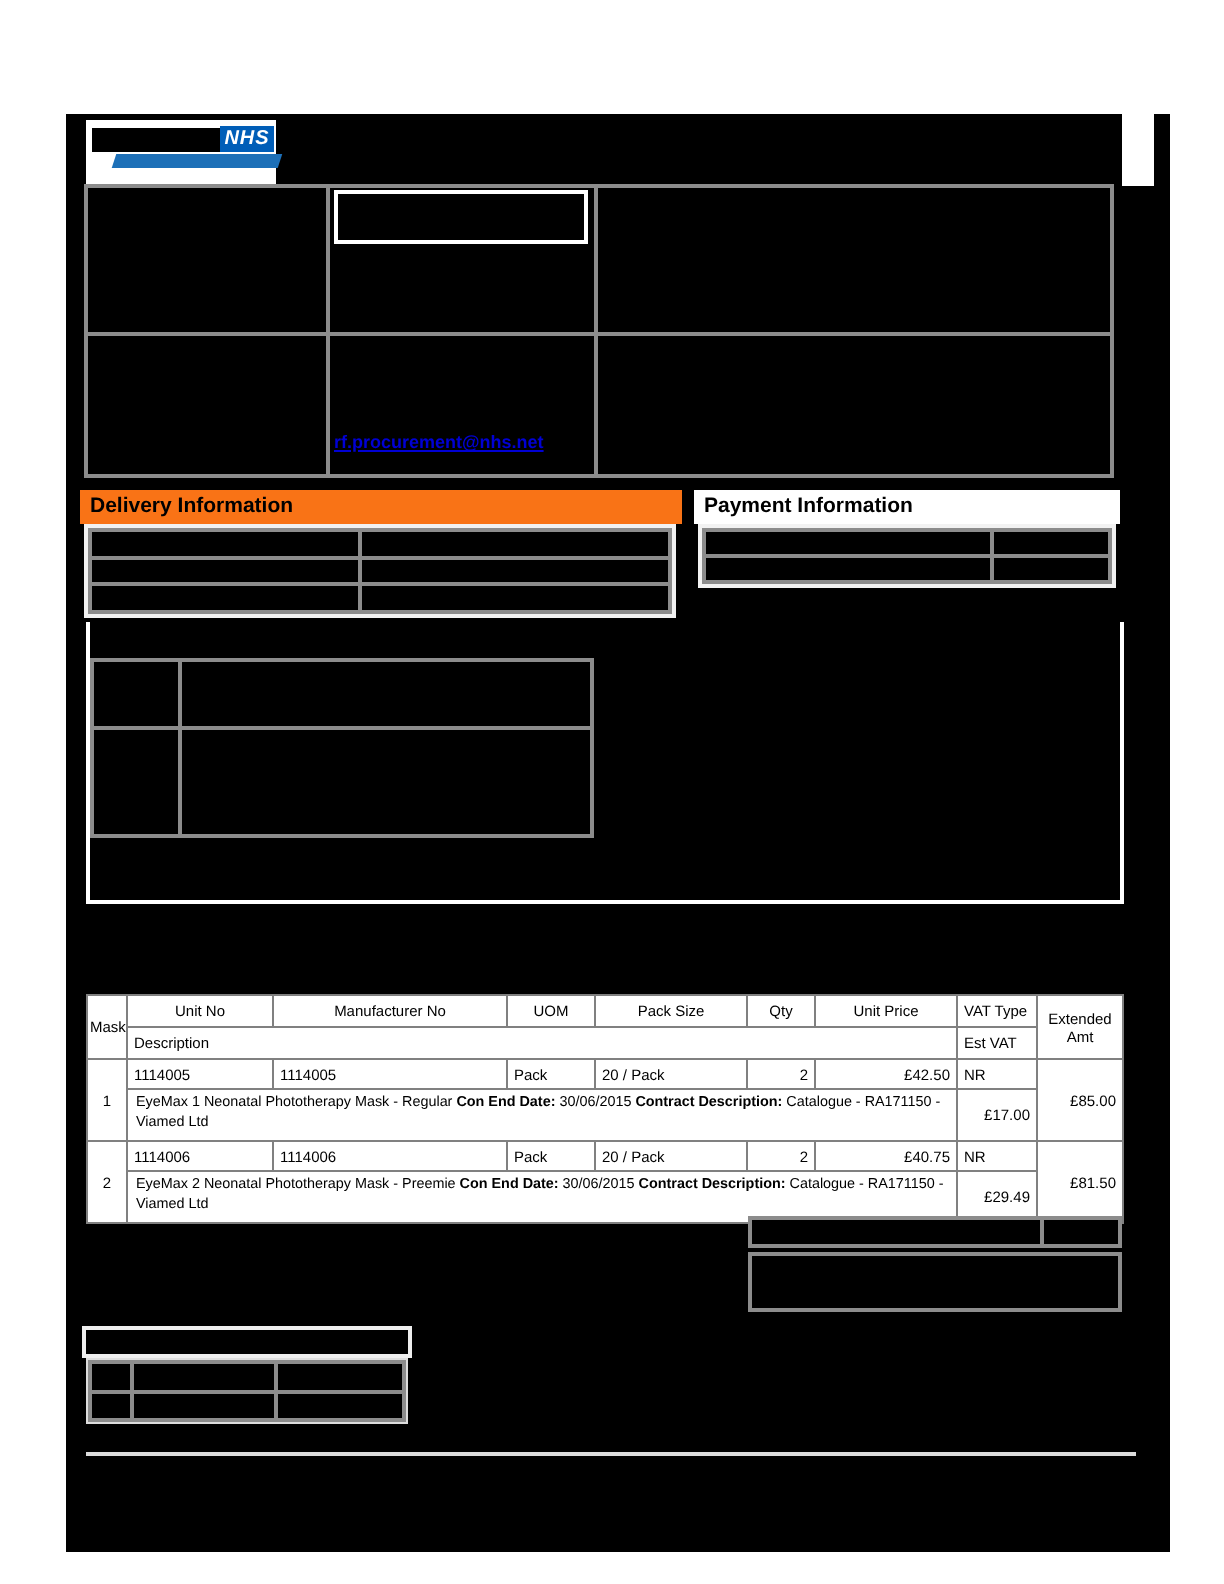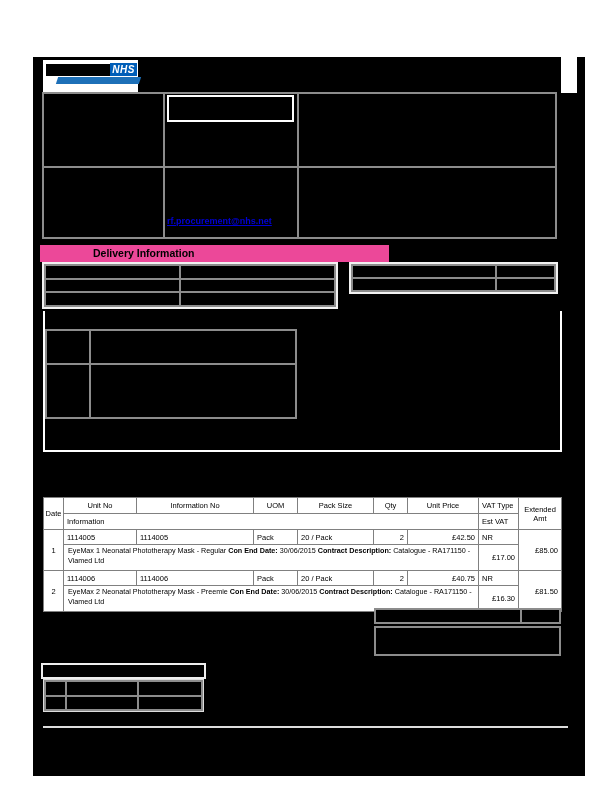--- a/index.html
+++ b/index.html
@@ -22,21 +22,21 @@
 
   
   .gtable{display:grid;background:#8c8c8c;gap:2px;padding:2px;box-sizing:border-box;}
   .gtable>div{background:#000;}
 
   .top-table{left:42px;top:92px;width:515px;height:147px;
              grid-template-columns:119px 132px 1fr;grid-template-rows:72px 1fr;}
   .inner-white-box{left:167px;top:95px;width:127px;height:27px;background:#000;border:2px solid #fff;box-sizing:border-box;}
   .email-link{left:167px;top:216px;font-size:9px;font-weight:bold;color:#0000d4;text-decoration:underline;}
 
-  .delivery-strip{left:40px;top:245px;width:301px;height:17px;background:#ec4899;padding-left:48px;}
+  .delivery-strip{left:40px;top:245px;width:301px;height:17px;background:#f97316;}
   .payment-strip{left:347px;top:245px;width:213px;height:17px;background:#fff;}
   .section-title{font-size:10.5px;font-weight:bold;padding:2px 0 0 5px;}
 
   .delivery-table{left:42px;top:262px;width:296px;height:47px;border:2px solid #f2f2f2;
                   grid-template-columns:133px 1fr;grid-template-rows:1fr 1fr 1fr;}
   .payment-table{left:349px;top:262px;width:209px;height:32px;border:2px solid #f2f2f2;
                  grid-template-columns:1fr 57px;grid-template-rows:1fr 1fr;}
 
   .mid-container{left:43px;top:311px;width:519px;height:141px;background:#000;
                  border-left:2px solid #fff;border-right:2px solid #fff;border-bottom:2px solid #fff;box-sizing:border-box;}
@@ -97,20 +97,23 @@
   </div>
   <div class="abs gtable delivery-table">
     <div></div>
     <div></div>
     <div></div>
     <div></div>
     <div></div>
     <div></div>
   </div>
 
+  <div class="abs payment-strip">
+    <div class="section-title">Payment Information</div>
+  </div>
   <div class="abs gtable payment-table">
     <div></div>
     <div></div>
     <div></div>
     <div></div>
   </div>
 
   <div class="abs mid-container"></div>
   <div class="abs gtable mid-table">
     <div></div>
@@ -126,32 +129,32 @@
         <col style="width:117px">
         <col style="width:44px">
       <col style="width:76px">
         <col style="width:34px">
         <col style="width:71px">
         <col style="width:40px">
         <col style="width:43px">
     </colgroup>
     <tbody>
         <tr class="hrow">
-      <td class="hdr" rowspan="2">Date</td>
+      <td class="hdr" rowspan="2">Mask</td>
       <td class="hdr">Unit No</td>
-      <td class="hdr">Information No</td>
+      <td class="hdr">Manufacturer No</td>
       <td class="hdr">UOM</td>
       <td class="hdr">Pack Size</td>
       <td class="hdr">Qty</td>
       <td class="hdr">Unit Price</td>
       <td class="left">VAT Type</td>
       <td class="hdr" rowspan="2">Extended Amt</td>
     </tr>
     <tr class="hrow">
-      <td class="left" colspan="6">Information</td>
+      <td class="left" colspan="6">Description</td>
       <td class="left">Est VAT</td>
     </tr>
 
     <tr class="irow">
       <td class="hdr" rowspan="2">1</td>
       <td class="left">1114005</td>
       <td class="left">1114005</td>
       <td class="left">Pack</td>
       <td class="left">20 / Pack</td>
       <td class="right">2</td>
@@ -170,21 +173,21 @@
       <td class="left">1114006</td>
       <td class="left">Pack</td>
       <td class="left">20 / Pack</td>
       <td class="right">2</td>
       <td class="right">£40.75</td>
       <td class="left">NR</td>
       <td class="right" rowspan="2">£81.50</td>
     </tr>
     <tr class="drow">
       <td class="desc" colspan="6"><span>EyeMax 2 Neonatal Phototherapy Mask - Preemie </span><b>Con End Date:</b><span> 30/06/2015 </span><b>Contract Description:</b><span> Catalogue - RA171150 - Viamed Ltd</span></td>
-      <td class="right">£16.30</td>
+      <td class="right">£29.49</td>
     </tr>
   </tbody>
     </table>
 
   <div class="abs gtable totals-row">
     <div></div>
     <div></div>
   </div>
   <div class="abs totals-box"></div>
 

